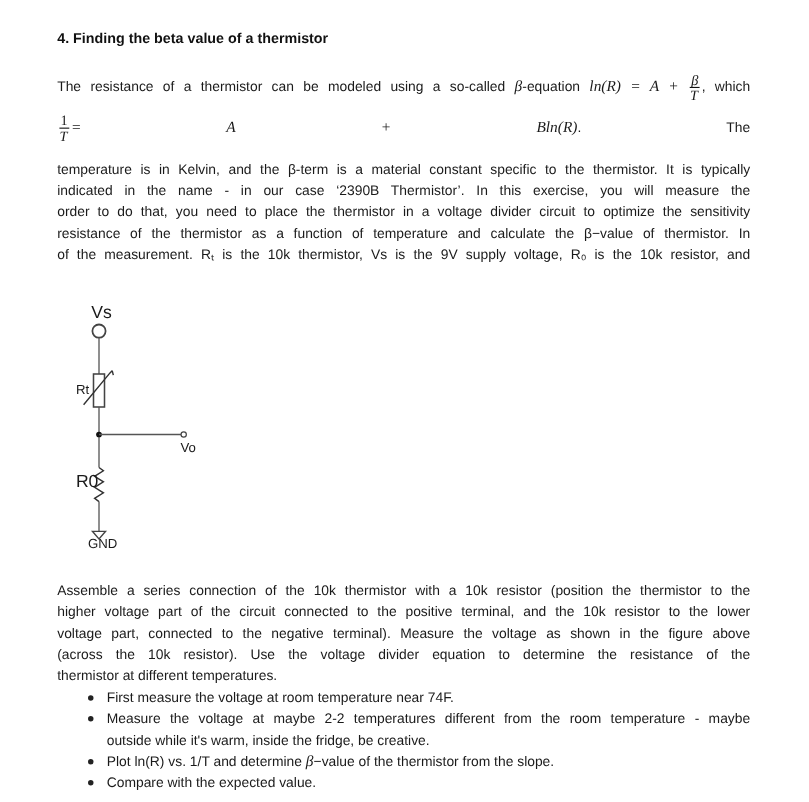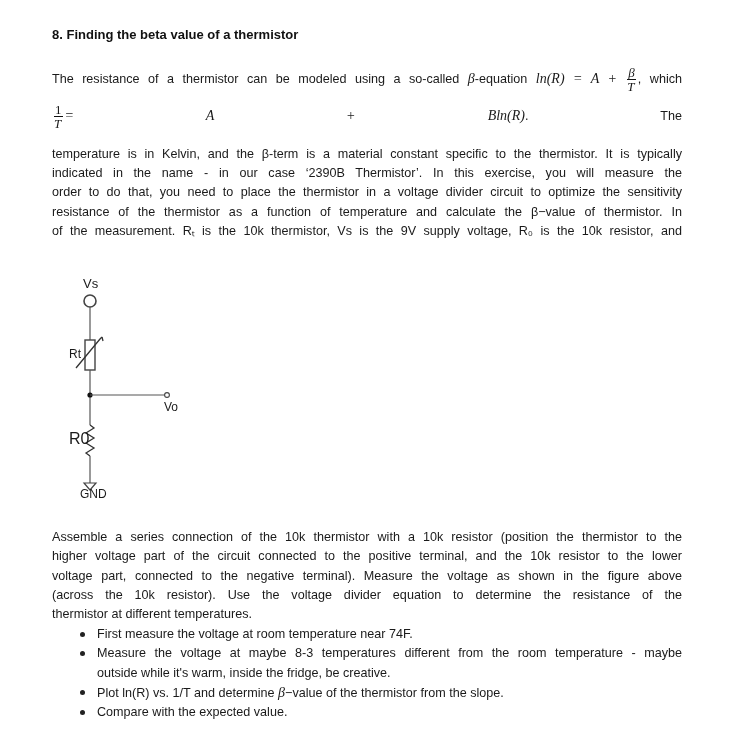--- a/index.html
+++ b/index.html
@@ -24,21 +24,21 @@
     .bullets { position:absolute; left:28px; top:625px; width:602px; font-size:12.6px; line-height:19.3px; margin:0; padding:0; list-style:none; }
     .bullets li { position:relative; padding-left:17px; }
     .bullets li::before { content:""; position:absolute; left:0; top:7px; width:5px; height:5px; background:#222; border-radius:50%; }
     .bullets .line { height:19.3px; }
   </style>
 </head>
 <body>
 
 <div class="page">
 
-  <div class="title">8. Finding the beta value of a thermistor</div>
+  <div class="title">4. Finding the beta value of a thermistor</div>
 
   <div class="para p1">
     <span class="line">
       <span>The resistance of a thermistor can be modeled using a so-called </span><span class="math">β</span><span>-equation </span><span class="math">ln(R) = </span><span class="math">A + </span><span class="frac"><span class="num">β</span><span class="den">T</span></span><span>, which</span>
     </span>
   </div>
 
   <div class="para p2">
     <span class="line">
       <span class="frac"><span class="num" style="font-style:normal">1</span><span class="den">T</span></span><span class="math">= A + Bln(R)</span><span>. The</span>
@@ -66,38 +66,38 @@
 
       <circle cx="38" cy="125" r="2.6" fill="#111"></circle>
       <line x1="38" y1="125" x2="113" y2="125" stroke="#555" stroke-width="1.2"></line>
       <circle cx="115" cy="125" r="2.4" fill="#fff" stroke="#444" stroke-width="1.1"></circle>
 
       <polyline points="38,155 42,158 34,163 42,168 34,173 42,178 34,183 38,186" fill="none" stroke="#333" stroke-width="1.3"></polyline>
       <line x1="38" y1="186" x2="38" y2="213" stroke="#555" stroke-width="1.2"></line>
 
       <polygon points="32,213 44,213 38,220" fill="#fff" stroke="#444" stroke-width="1.2"></polygon>
     </svg>
-    <span style="position:absolute;left:31px;top:6px;font-size:13px;">Vs</span>
+    <span style="position:absolute;left:31px;top:6px;font-size:16px;">Vs</span>
     <span style="position:absolute;left:17px;top:77px;font-size:12px;">Rt</span>
     <span style="position:absolute;left:112px;top:130px;font-size:12px;">Vo</span>
     <span style="position:absolute;left:17px;top:160px;font-size:16px;">R0</span>
     <span style="position:absolute;left:28px;top:217px;font-size:12px;">GND</span>
   </div>
 
   <div class="para p4">
     <span class="line">Assemble a series connection of the 10k thermistor with a 10k resistor (position the thermistor to the</span>
     <span class="line">higher voltage part of the circuit connected to the positive terminal, and the 10k resistor to the lower</span>
     <span class="line">voltage part, connected to the negative terminal). Measure the voltage as shown in the figure above</span>
     <span class="line">(across the 10k resistor). Use the voltage divider equation to determine the resistance of the</span>
     <span class="line last">thermistor at different temperatures.</span>
   </div>
 
   <ul class="bullets">
     <li><span>First measure the voltage at room temperature near 74F.</span></li>
     <li>
-      <span class="line" style="display:block;text-align-last:justify;">Measure the voltage at maybe 8-3 temperatures different from the room temperature - maybe</span>
+      <span class="line" style="display:block;text-align-last:justify;">Measure the voltage at maybe 2-2 temperatures different from the room temperature - maybe</span>
       <span style="display:block;">outside while it's warm, inside the fridge, be creative.</span>
     </li>
     <li><span>Plot ln(R) vs. 1/T and determine </span><span class="math">β</span><span>−value of the thermistor from the slope.</span></li>
     <li><span>Compare with the expected value.</span></li>
   </ul>
 
 </div>
 
 </body></html>

